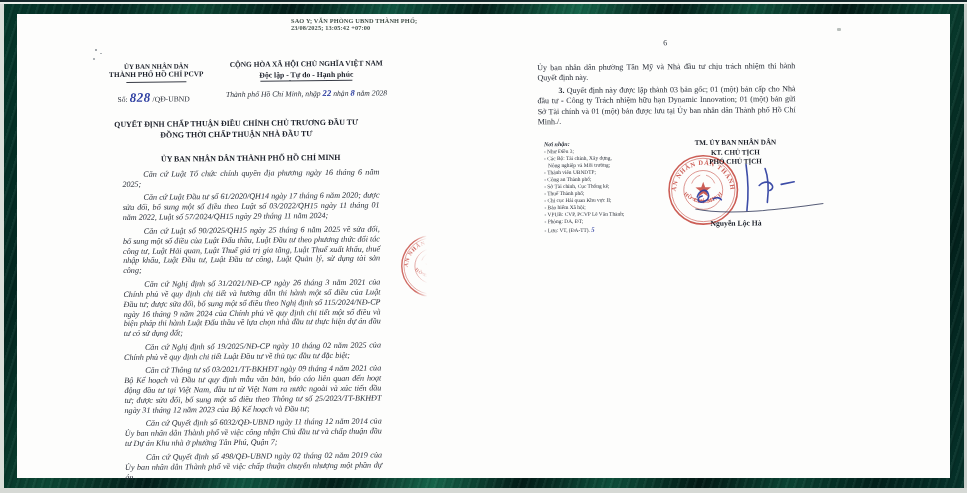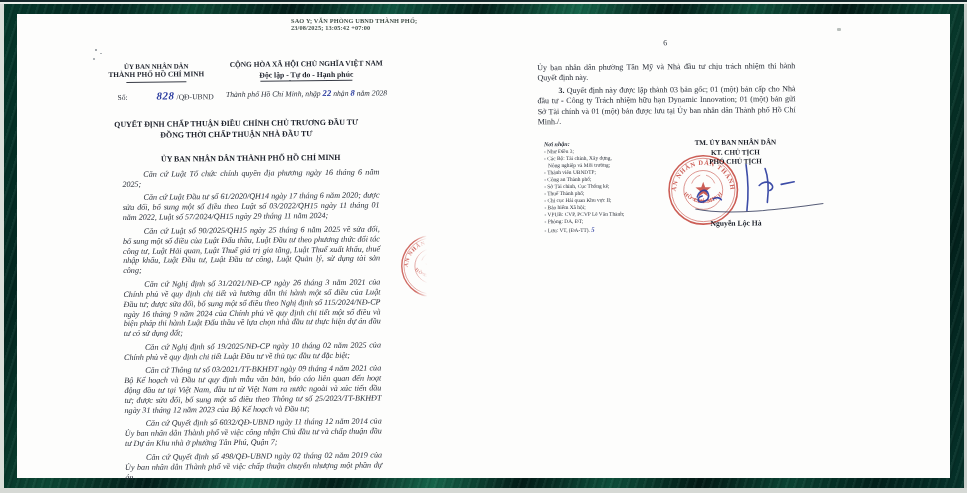--- a/index.html
+++ b/index.html
@@ -26,21 +26,21 @@
   .b{font-weight:bold;}
   .page{position:absolute;color:#2b303a;}
   .page-left{left:71px;top:26.5px;width:340px;height:437px;transform:rotate(-0.55deg);transform-origin:40% 0;}
   .page-right{left:513px;top:17px;width:335px;height:445px;transform:rotate(-0.45deg);transform-origin:50% 0;}
   .org-block{position:absolute;left:18px;top:22px;width:100px;text-align:center;color:#1d212b;}
   .org1{font-size:6.9px;line-height:8.4px;font-weight:bold;}
   .org2{font-size:7.3px;line-height:8.6px;font-weight:bold;}
   .org-rule{width:60px;height:0.9px;background:#383c46;margin:1.6px auto 0;}
   .num-line{position:absolute;left:29px;top:49px;font-size:7.6px;white-space:nowrap;}
   .hand{color:#2c3da0;font-weight:bold;font-style:italic;}
-  .num-line .hand{font-size:11px;letter-spacing:.5px;margin-left:27px;}
+  .num-line .hand{font-size:13px;letter-spacing:.5px;}
   .nat-block{position:absolute;left:128px;top:21px;width:180px;text-align:center;color:#1d212b;}
   .nat1{font-size:7.4px;line-height:8.8px;font-weight:bold;}
   .nat2{font-size:7.7px;line-height:9px;font-weight:bold;margin-top:1px;}
   .nat-rule{width:92px;height:0.9px;background:#383c46;margin:1.4px auto 0;}
   .date-line{font-size:7.7px;font-style:italic;margin-top:6.5px;color:#2b303a;white-space:nowrap;}
   .date-line .hand{font-size:8.6px;margin-top:17px;}
   .title-block{position:absolute;left:25px;top:79px;width:245px;text-align:center;
                font-size:7.9px;line-height:10.6px;font-weight:bold;color:#1d212b;}
   .issuer{position:absolute;left:33px;top:114px;width:257px;text-align:center;
           font-size:7.9px;font-weight:bold;color:#1d212b;}
@@ -90,21 +90,21 @@
     <div class="speck" style="left:78px;top:35px;width:2px;height:2.6px;background:#8e949a;"></div>
     <div class="speck" style="left:83px;top:39px;width:2px;height:1.8px;background:#a2a8ac;"></div>
     <div class="speck" style="left:76px;top:44px;width:1.6px;height:2px;background:#9aa0a5;"></div>
     <div class="speck" style="left:820px;top:14px;width:4px;height:3px;background:#b9bfbc;border-radius:1px;"></div>
     <div class="speck" style="left:272px;top:66px;width:1.6px;height:1.6px;background:#7d838c;"></div>
 
     <div class="page page-left">
 
       <div class="org-block">
         <div class="org1">ỦY BAN NHÂN DÂN</div>
-        <div class="org2">THÀNH PHỐ HỒ CHÍ MINH</div>
+        <div class="org2">THÀNH PHỐ HỒ CHÍ PCVP</div>
         <div class="org-rule"></div>
       </div>
 
       <div class="num-line">
         <span>Số:</span>
         <span class="hand">828</span>
         <span>/QĐ-UBND</span>
       </div>
 
       <div class="nat-block">

